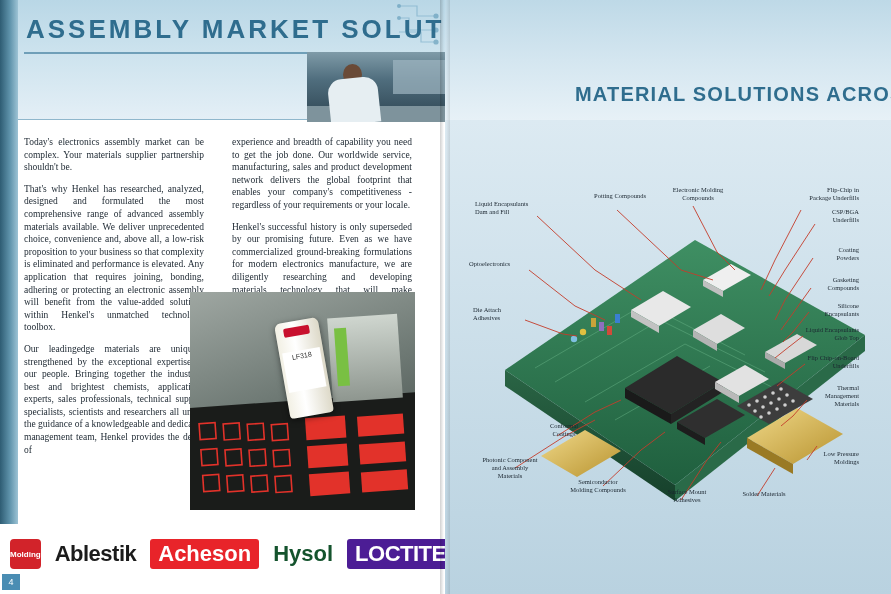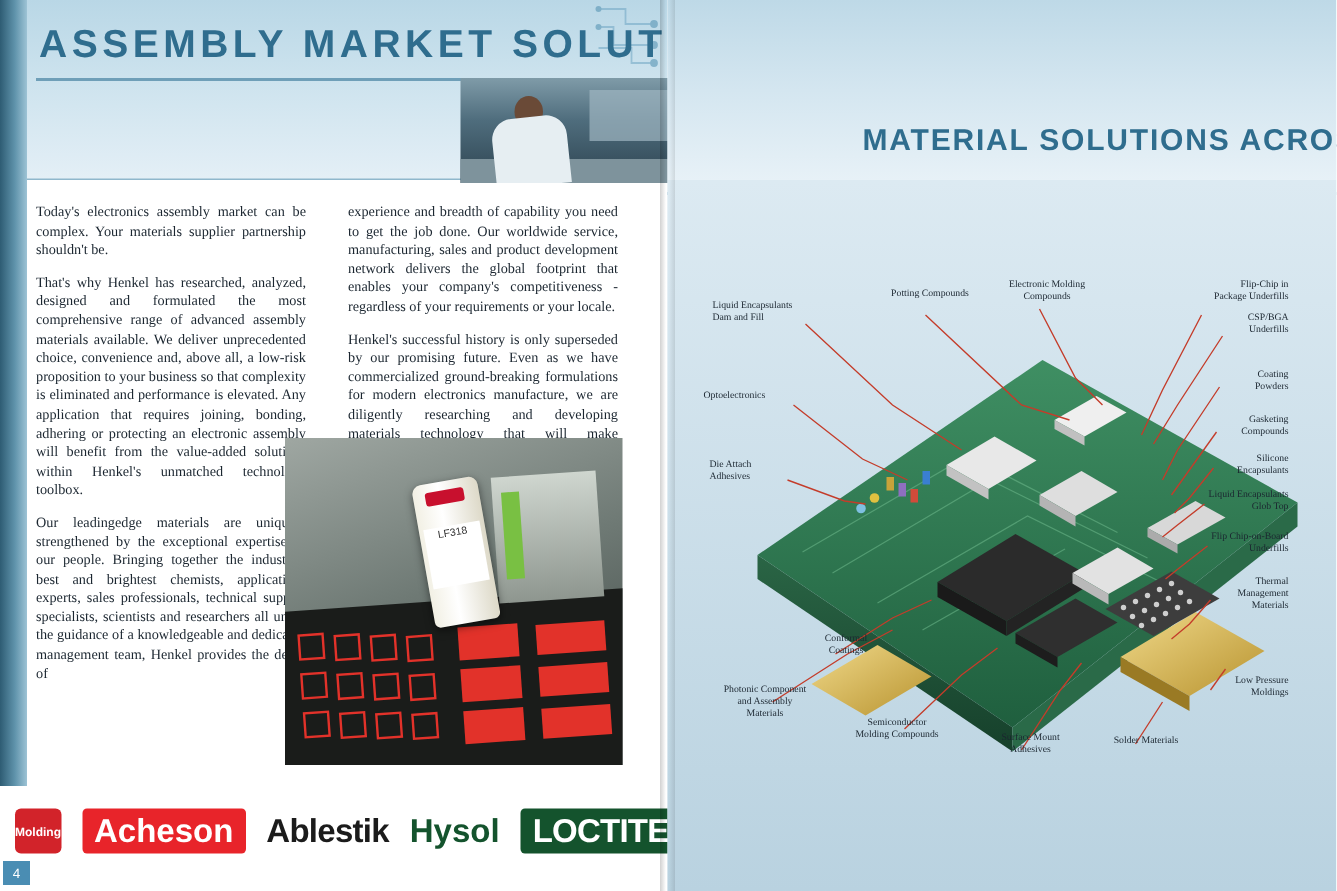--- a/index.html
+++ b/index.html
@@ -210,21 +210,21 @@
     color: #111;
     white-space: nowrap;
   }
   .brand.ablestik { color: #1b1b1b; font-style: normal; letter-spacing: -.5px; }
   .brand.acheson {
     background: #e8242a; color: #fff; padding: 2px 8px; border-radius: 3px;
     font-style: normal;
   }
   .brand.hysol { color: #14532d; font-style: normal; }
   .brand.loctite {
-    background: #14532d; color: #fff; padding: 2px 8px; border-radius: 3px;
+    background: #4c1d95; color: #fff; padding: 2px 8px; border-radius: 3px;
     font-style: normal; letter-spacing: -.5px;
   }
   .brand.multicore { color: #d2232a; font-style: italic; font-size: 19px; }
 
   .page-num {
     position: absolute;
     width: 18px; height: 16px;
     background: #4a8db3;
     color: #fff;
     font-family: "Liberation Sans", sans-serif;
@@ -368,22 +368,22 @@
       <div class="pb-green"></div>
       <div class="pb-bottle">
         <div class="red-logo"></div>
         <div class="label">LF318</div>
       </div>
     </div>
 
     <div class="brand-bar"></div>
     <div class="brand-row">
       <div class="henkel-logo">Molding</div>
+      <div class="brand ablestik">Ablestik</div>
       <div class="brand acheson">Acheson</div>
-      <div class="brand ablestik">Ablestik</div>
       <div class="brand hysol">Hysol</div>
       <div class="brand loctite">LOCTITE</div>
       <div class="brand multicore">Multicore</div>
     </div>
 
     <div class="page-num left">4</div>
   </div>
 
   <div class="right-page">
     <div class="right-header"></div>

